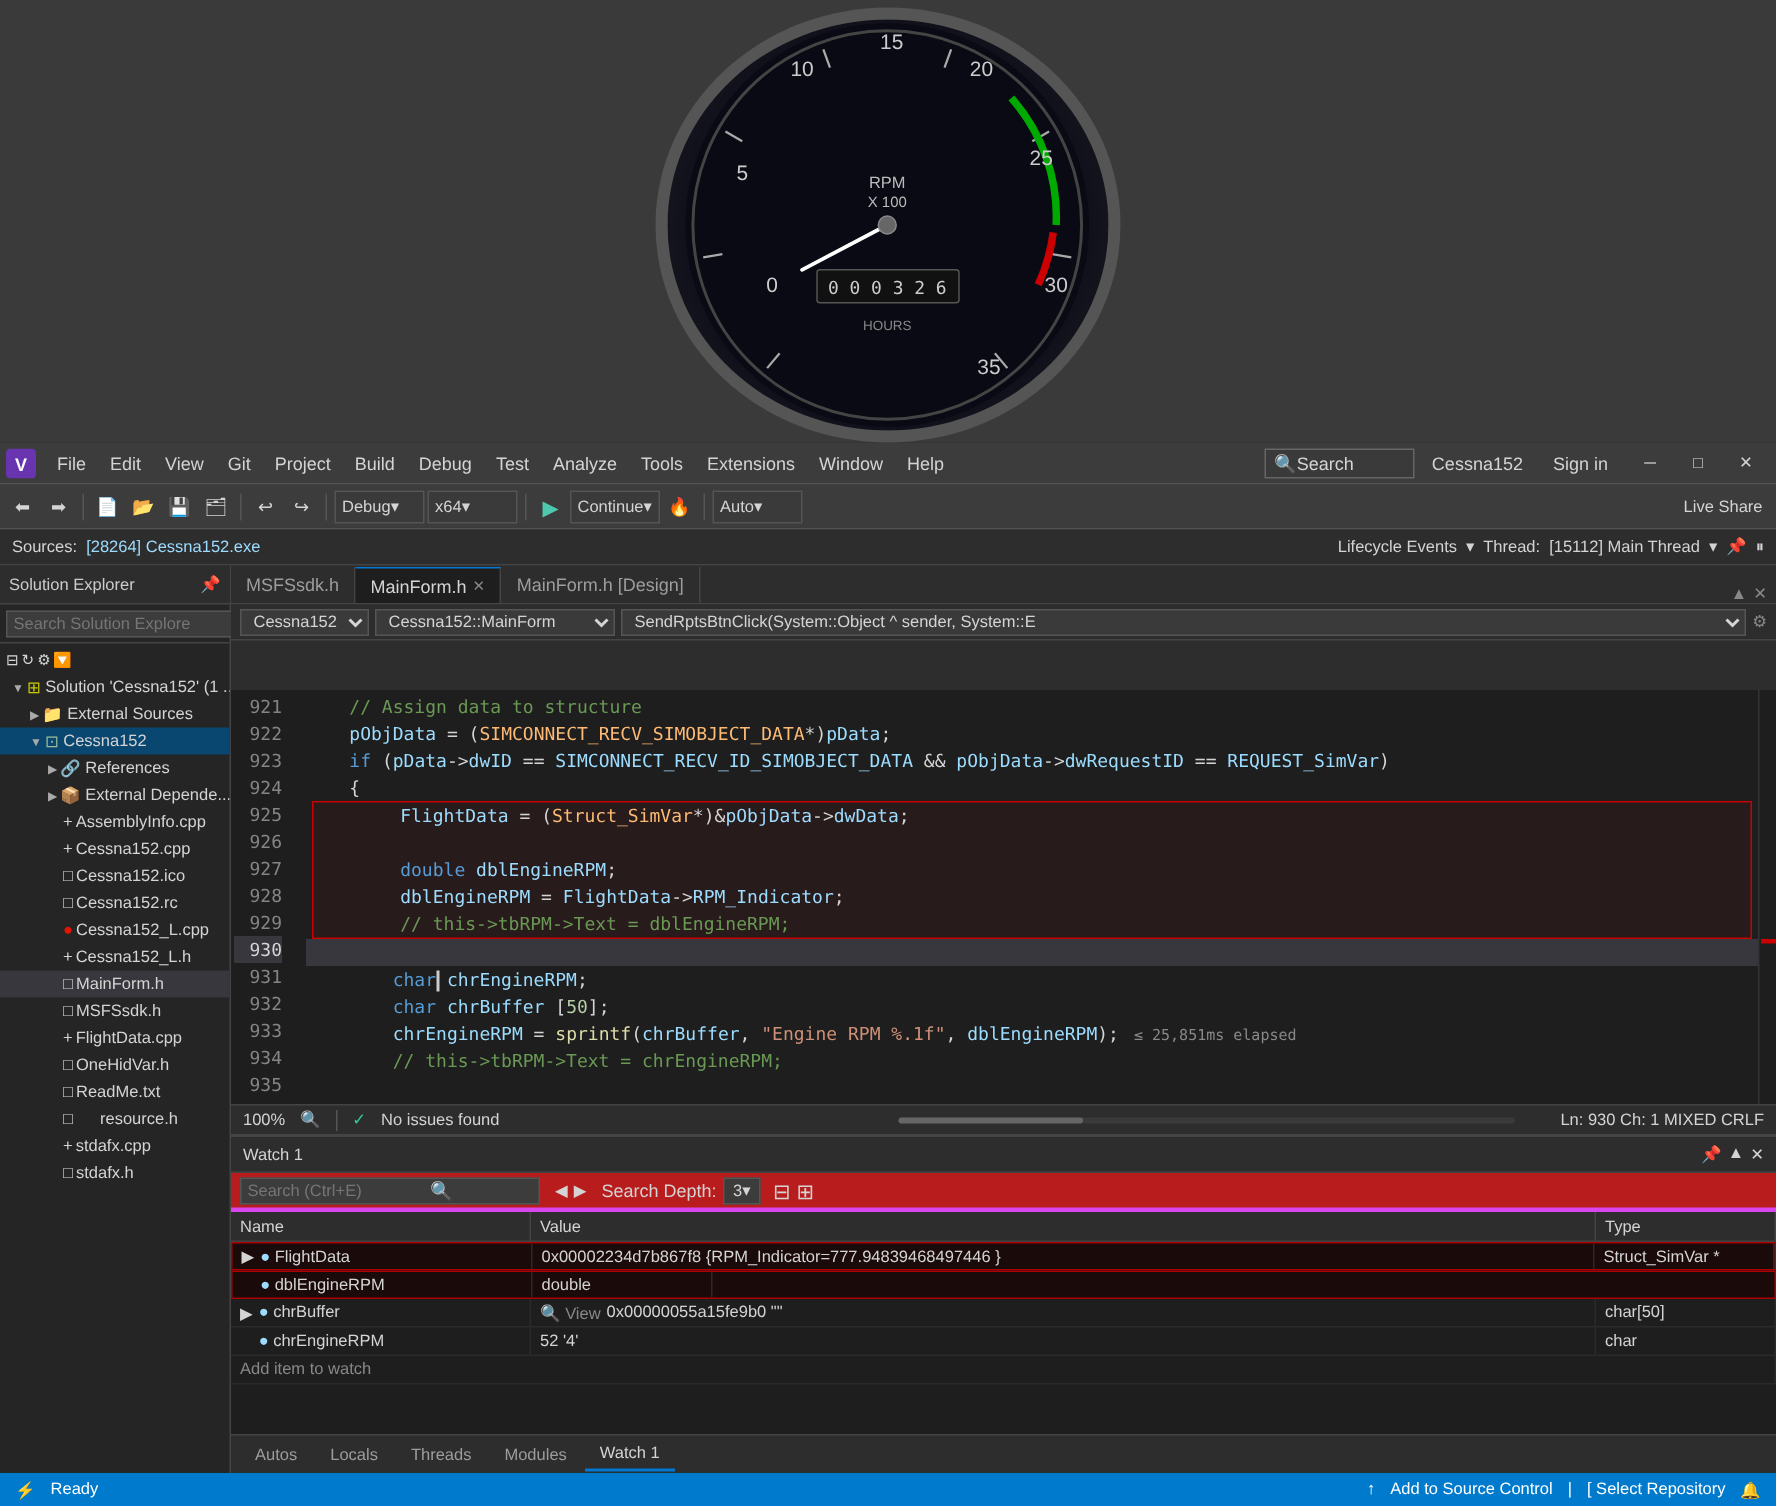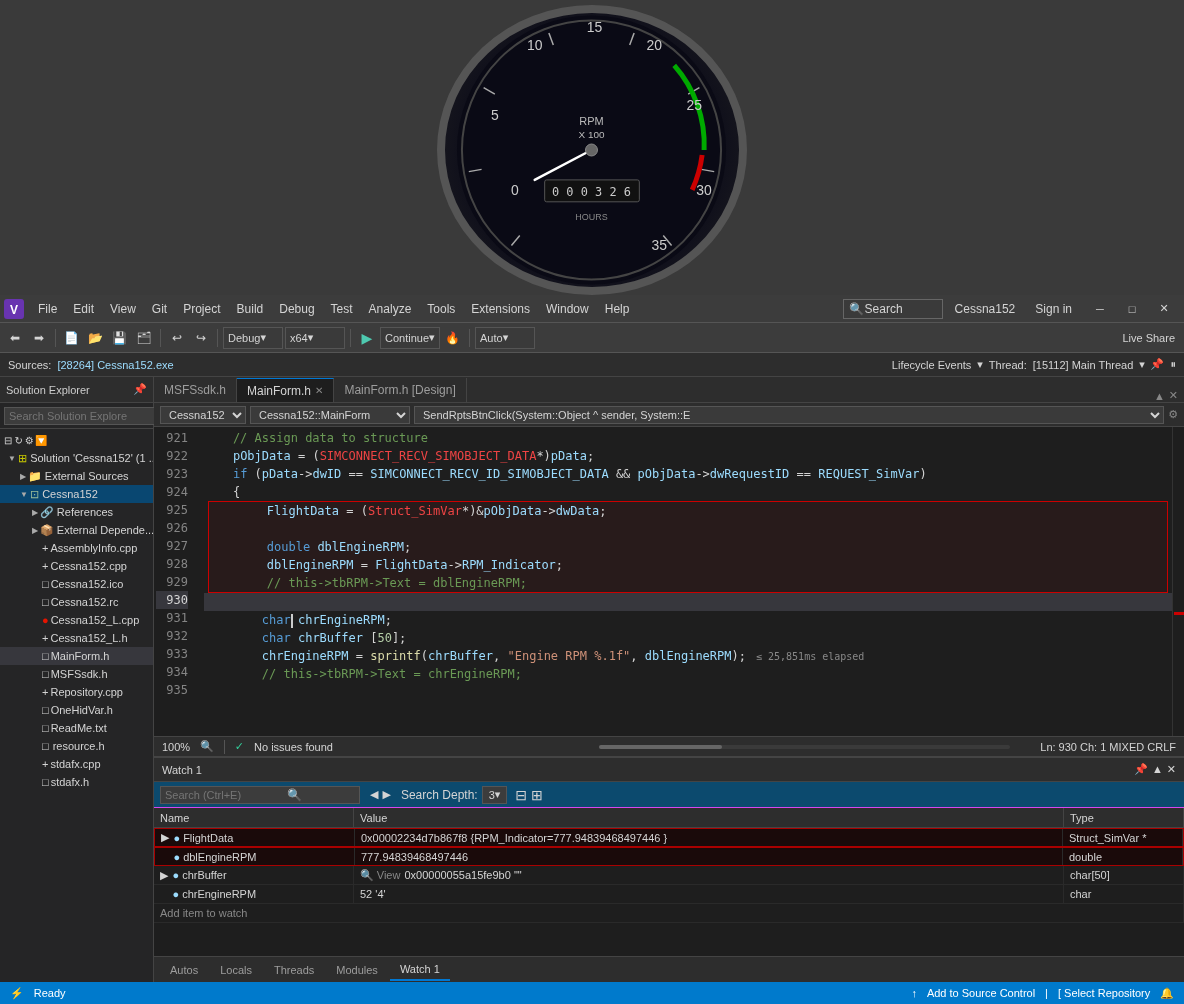--- a/index.html
+++ b/index.html
@@ -270,20 +270,21 @@
       height: 18px;
       cursor: pointer;
     }
 
     
     .code-editor {
       flex: 1;
       background: #1e1e1e;
       display: flex;
       overflow: hidden;
+      margin-top: 33px;
     }
     .line-numbers {
       width: 40px;
       background: #1e1e1e;
       color: #858585;
       font-family: 'Consolas', monospace;
       font-size: 12px;
       line-height: 18px;
       padding: 2px 6px 2px 2px;
       text-align: right;
@@ -301,21 +302,21 @@
     }
     .code-line {
       white-space: pre;
       height: 18px;
     }
 
     
     .kw { color: #569cd6; }
     .str { color: #ce9178; }
     .cm { color: #6a9955; }
-    .typ { color: #ef4444; }
+    .typ { color: #fdba74; }
     .var { color: #9cdcfe; }
     .fn { color: #dcdcaa; }
     .num { color: #b5cea8; }
     .op { color: #d4d4d4; }
 
     
     .watch-panel {
       height: 226px;
       background: #1e1e1e;
       border-top: 2px solid #444;
@@ -334,26 +335,26 @@
       border-bottom: 1px solid #444;
       gap: 6px;
     }
     .watch-header-right {
       margin-left: auto;
       display: flex;
       gap: 4px;
     }
     .watch-toolbar {
       height: 26px;
-      background: #0c4a6e;
+      background: #b91c1c;
       display: flex;
       align-items: center;
       padding: 0 6px;
       gap: 4px;
-      border-bottom: 1px solid #d946ef;
+      border-bottom: 3px solid #d946ef;
     }
     .watch-search {
       display: flex;
       align-items: center;
       background: #3c3c3c;
       border: 1px solid #555;
       height: 18px;
       padding: 0 4px;
       gap: 2px;
       flex: 1;
@@ -663,33 +664,33 @@
         <div class="tree-item tree-indent-3 active-file">
           <span style="margin-left:10px;">□</span>
           <span style="margin-left:2px;">MainForm.h</span>
         </div>
         <div class="tree-item tree-indent-3">
           <span style="margin-left:10px;">□</span>
           <span style="margin-left:2px;">MSFSsdk.h</span>
         </div>
         <div class="tree-item tree-indent-3">
           <span style="margin-left:10px;">+</span>
-          <span style="margin-left:2px;">Repository.cpp</span>
+          <span style="margin-left:2px;">FlightData.cpp</span>
         </div>
         <div class="tree-item tree-indent-3">
           <span style="margin-left:10px;">□</span>
           <span style="margin-left:2px;">OneHidVar.h</span>
         </div>
         <div class="tree-item tree-indent-3">
           <span style="margin-left:10px;">□</span>
           <span style="margin-left:2px;">ReadMe.txt</span>
         </div>
         <div class="tree-item tree-indent-3">
           <span style="margin-left:10px;">□</span>
-          <span style="margin-left:4px;">resource.h</span>
+          <span style="margin-left:18px;">resource.h</span>
         </div>
         <div class="tree-item tree-indent-3">
           <span style="margin-left:10px;">+</span>
           <span style="margin-left:2px;">stdafx.cpp</span>
         </div>
         <div class="tree-item tree-indent-3">
           <span style="margin-left:10px;">□</span>
           <span style="margin-left:2px;">stdafx.h</span>
         </div>
       </div>
@@ -842,21 +843,20 @@
             <div class="watch-cell watch-col-value">0x00002234d7b867f8 {RPM_Indicator=777.94839468497446 }</div>
             <div class="watch-cell watch-col-type">Struct_SimVar *</div>
           </div>
 
           <div class="watch-row highlighted" style="border: 1px solid #aa0000; background: #1a0a0a;">
             <div class="watch-cell watch-col-name">
               <span style="margin-right:4px;visibility:hidden;">▶</span>
               <span style="color:#9cdcfe;">●</span>
               <span style="margin-left:3px;">dblEngineRPM</span>
             </div>
-            <div class="watch-cell watch-col-value">777.94839468497446</div>
             <div class="watch-cell watch-col-type">double</div>
           </div>
 
           <div class="watch-row">
             <div class="watch-cell watch-col-name">
               <span style="margin-right:4px;">▶</span>
               <span style="color:#9cdcfe;">●</span>
               <span style="margin-left:3px;">chrBuffer</span>
             </div>
             <div class="watch-cell watch-col-value">

